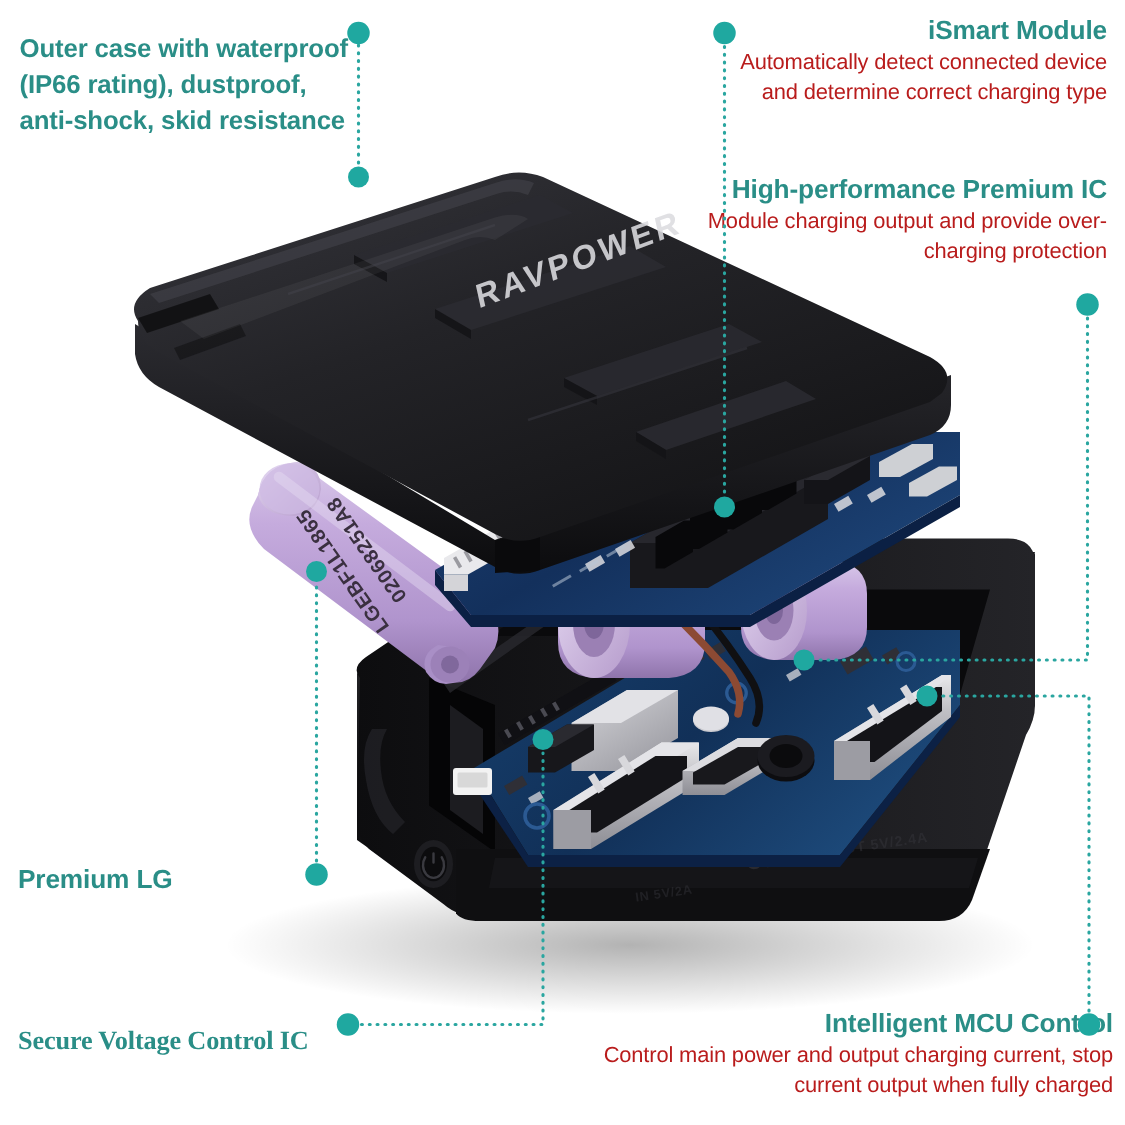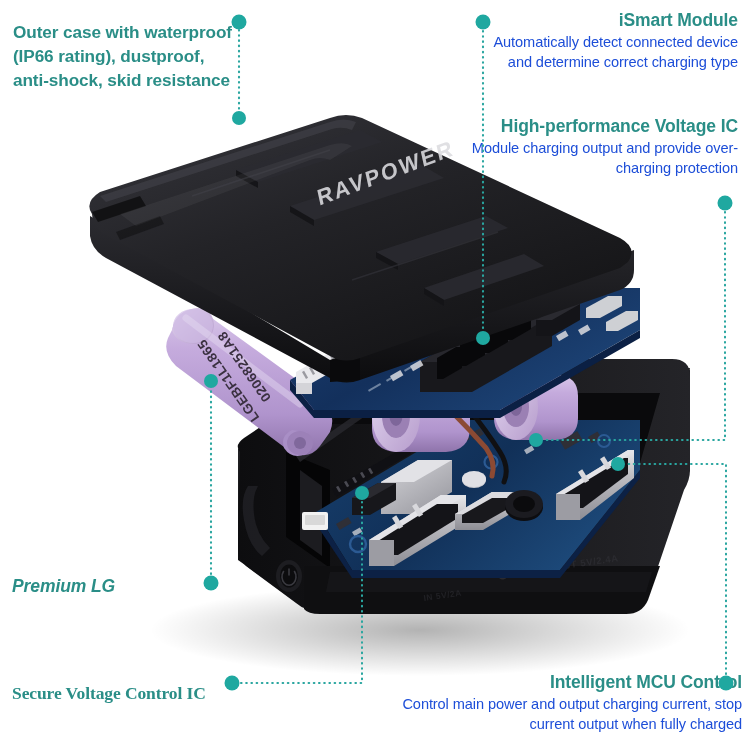--- a/index.html
+++ b/index.html
@@ -11,33 +11,33 @@
   }
   #stage{position:absolute;left:0;top:0;width:750px;height:750px;background:#fff;}
 
   
   .callout{position:absolute;}
   .callout .title{
     color:#2a8e87;font-weight:bold;font-size:17.5px;line-height:22px;
     letter-spacing:-0.1px;margin:0;
   }
   .callout .body{
-    color:#1d4ed8;font-size:14.6px;line-height:19.5px;margin:2px 0 0 0;
+    color:#b91c1c;font-size:14.6px;line-height:19.5px;margin:2px 0 0 0;
     letter-spacing:-0.1px;
   }
   .align-left{text-align:left;margin-top:11px;}
   .align-right{text-align:right;}
 
   #co-outer-case{left:13px;top:9px;width:240px;}
   #co-outer-case .title{font-size:17.2px;line-height:24px;}
 
   #co-ismart{right:12px;top:9px;width:270px;}
   #co-charging-ic{right:12px;top:115px;width:285px;}
   #co-battery{left:12px;top:563px;width:230px;}
-  #co-battery .title{line-height:25px;font-style:italic;}
+  #co-battery .title{line-height:25px;}
   #co-voltage{left:12px;top:671px;width:290px;font-family:Liberation Serif, serif;}
   #co-mcu{right:8px;top:671px;width:360px;}
 
   
   #leaders,#product{position:absolute;left:0;top:0;width:750px;height:750px;}
   #leaders{z-index:6;pointer-events:none;}
   #product{z-index:3;}
 
   .dot{fill:#1fa8a0;}
   .leader{stroke:#2aa6a0;stroke-width:2.1;stroke-linecap:round;
@@ -398,21 +398,21 @@
       <span>anti-shock, skid resistance</span>
     </div>
   </div>
 
   <div class="callout align-right" id="co-ismart">
     <div class="title">iSmart Module</div>
     <div class="body">Automatically detect connected device and determine correct charging type</div>
   </div>
 
   <div class="callout align-right" id="co-charging-ic">
-    <div class="title">High-performance Voltage IC</div>
+    <div class="title">High-performance Premium IC</div>
     <div class="body">Module charging output and provide over-charging protection</div>
   </div>
 
   <div class="callout align-left" id="co-battery">
     <div class="title">
       <span>Premium LG</span><br>
     </div>
   </div>
 
   <div class="callout align-left" id="co-voltage">

